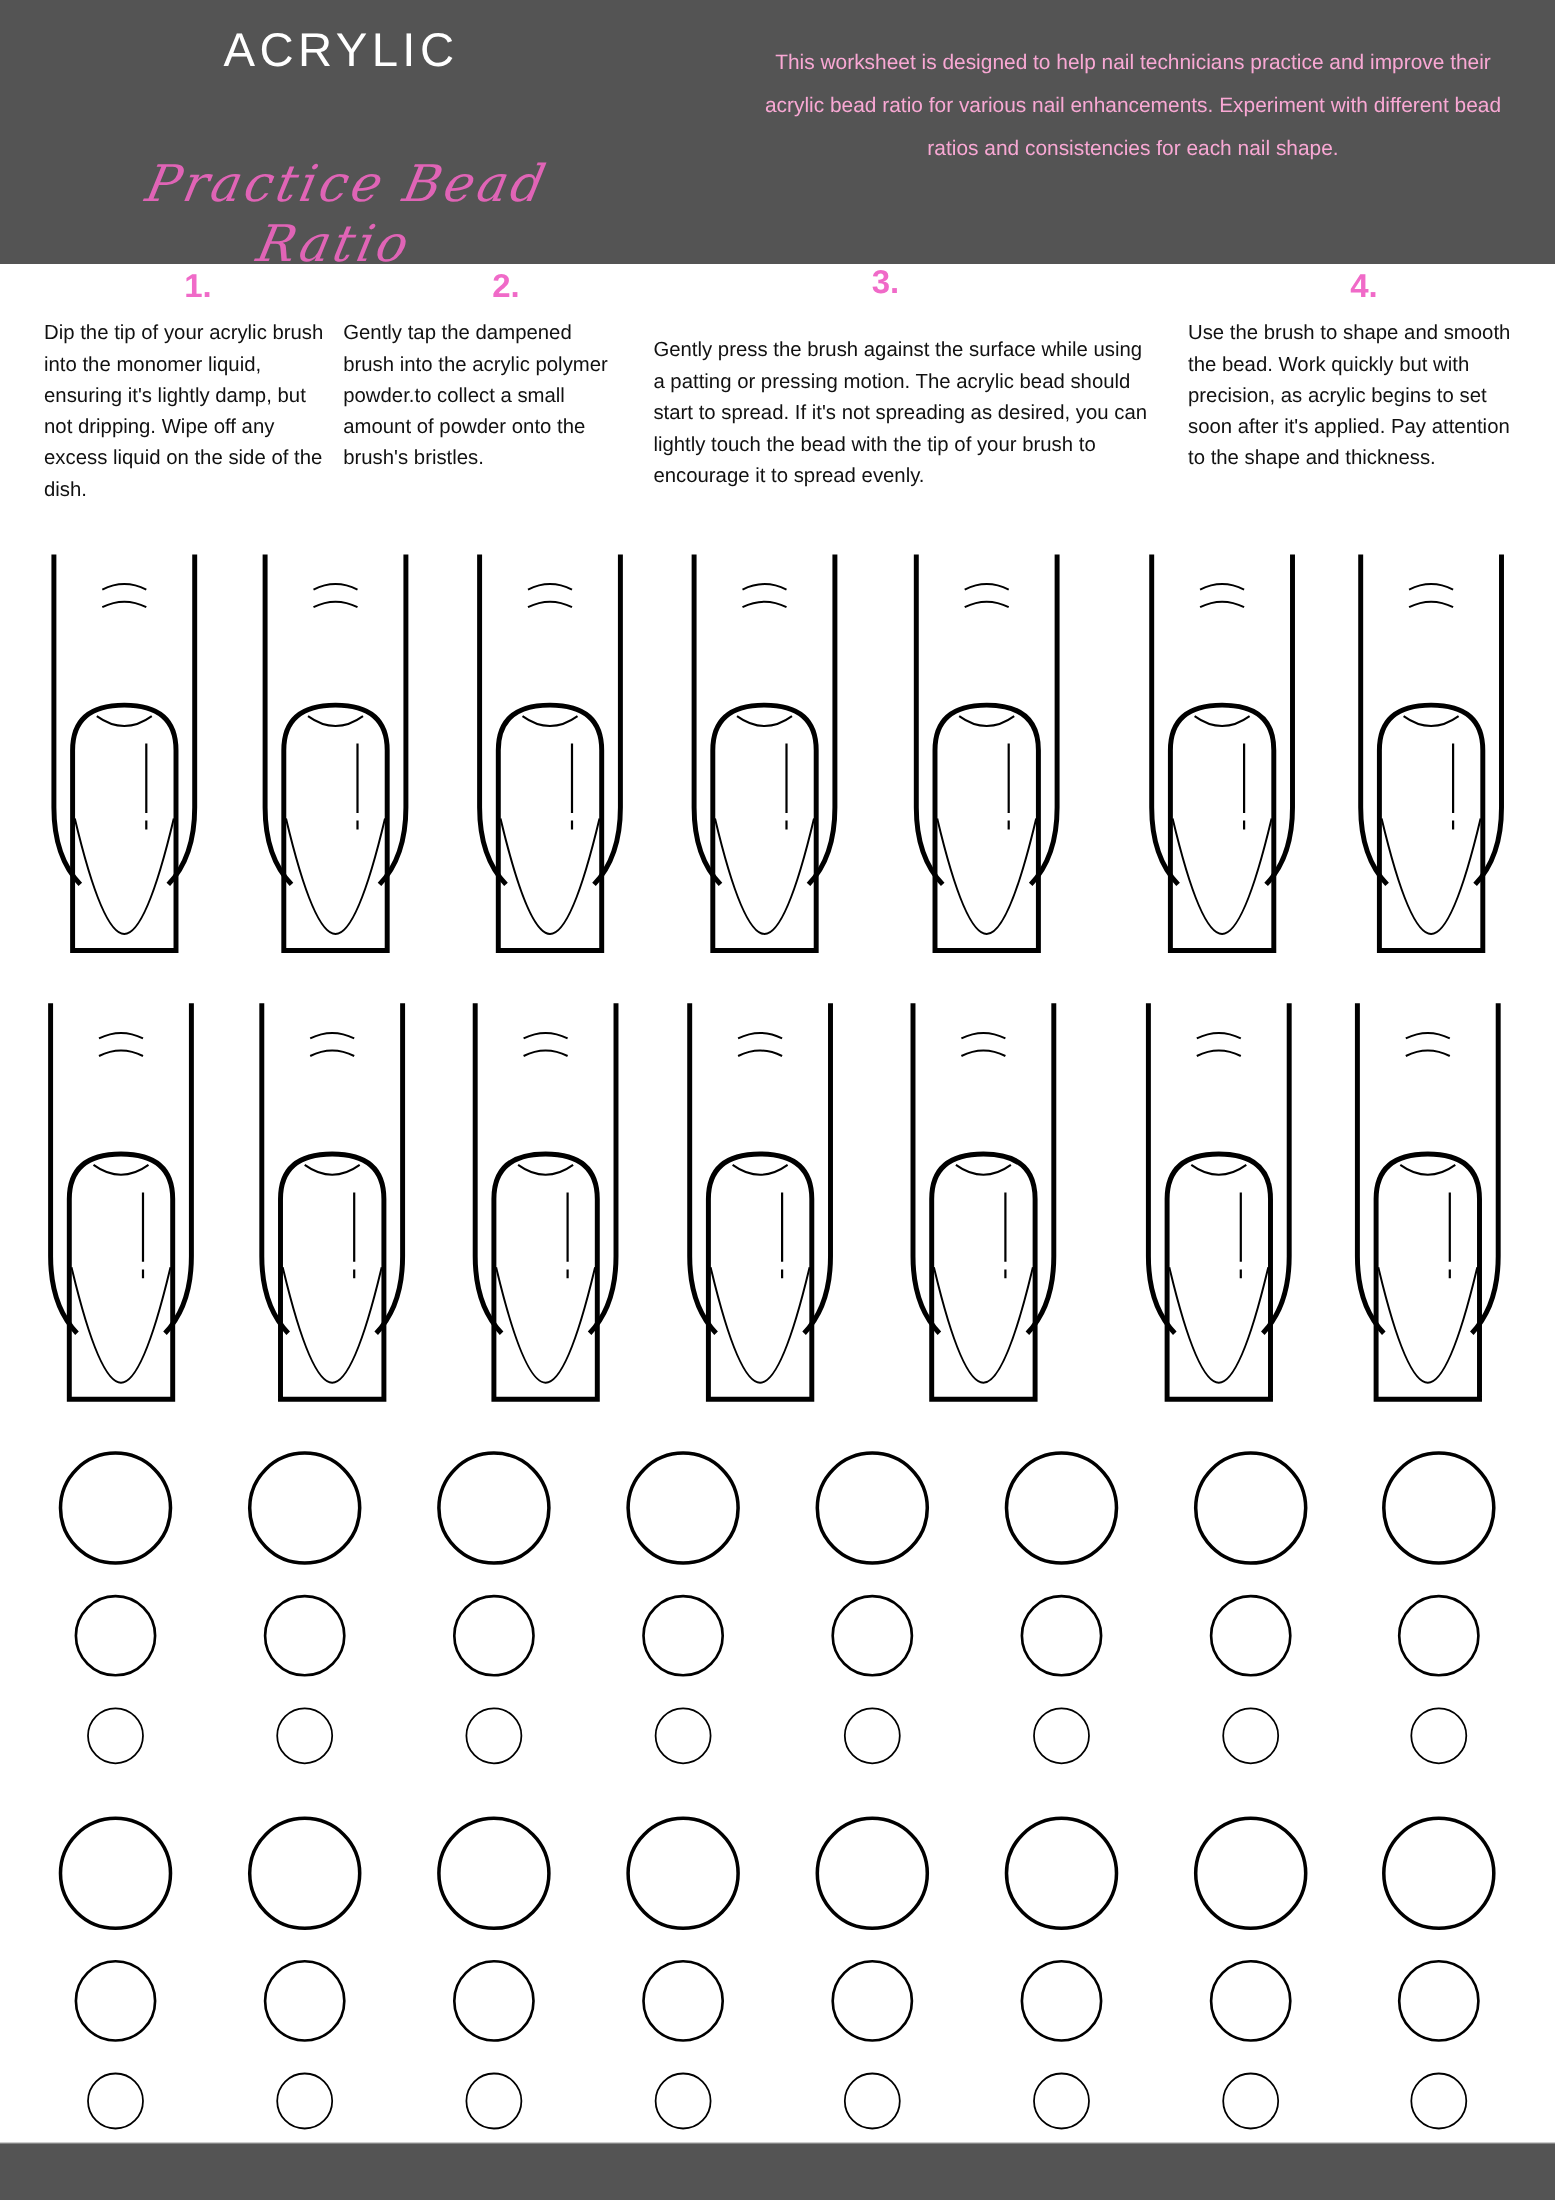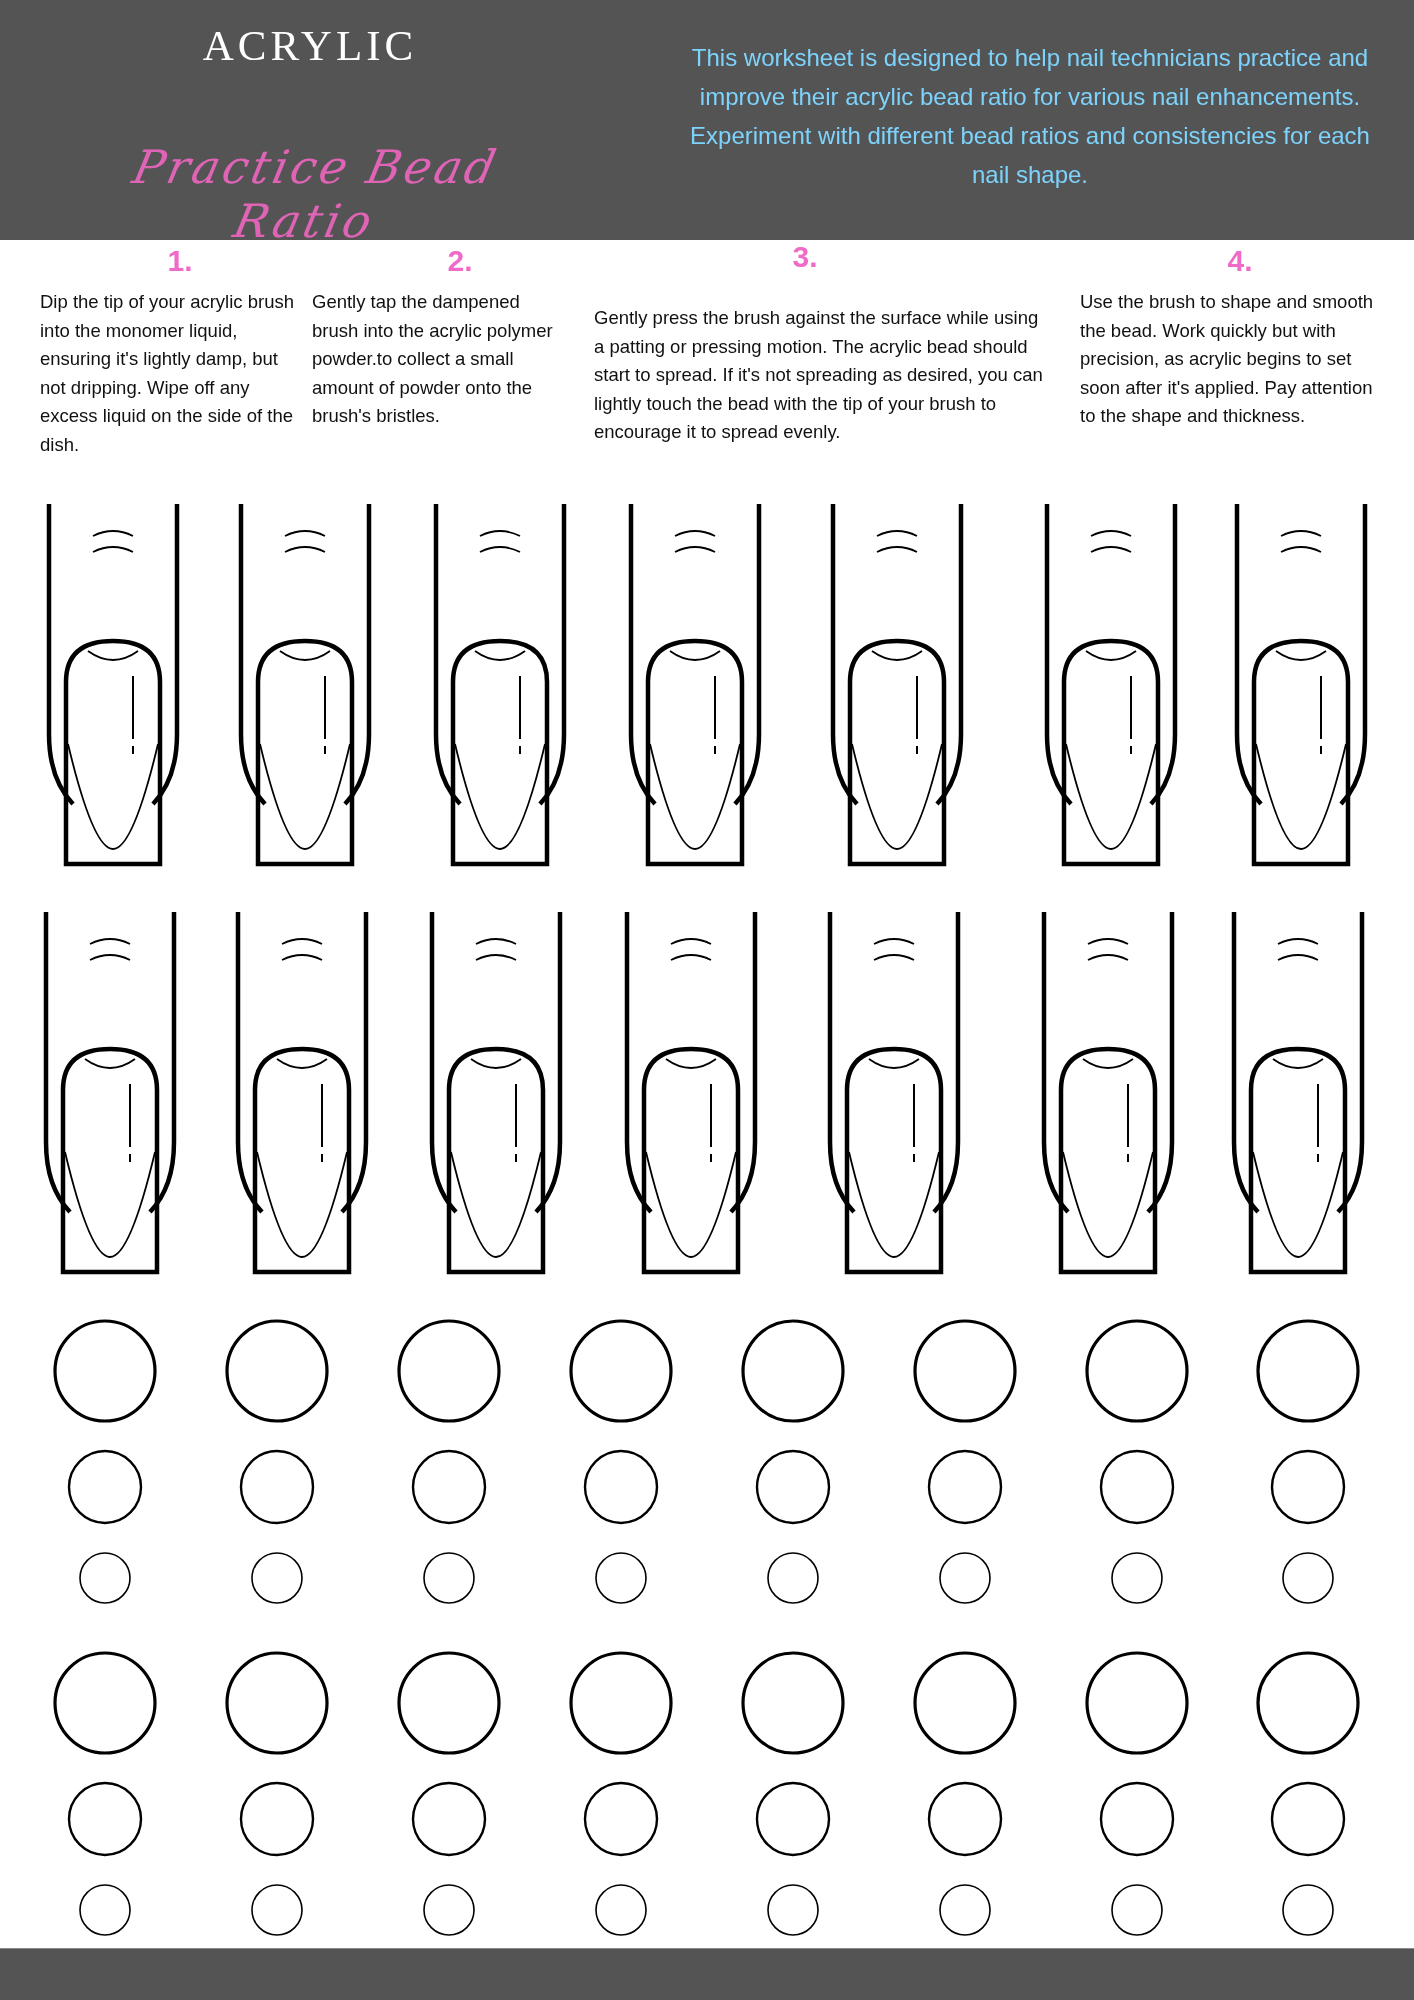--- a/index.html
+++ b/index.html
@@ -1,21 +1,21 @@
 <!DOCTYPE html>
 <html><head>
 <meta charset="utf-8">
 <style>
   html, body { margin:0; padding:0; }
   body { width:1414px; height:2000px; position:relative; background:#ffffff; overflow:hidden; font-family:"Liberation Sans", sans-serif; }
   .header { position:absolute; left:0; top:0; width:1414px; height:240px; background:#545454; }
-  .title { position:absolute; left:110px; width:400px; text-align:center; color:#ffffff; font-family:Liberation Serif, serif; font-weight:300; letter-spacing:4px; font-size:43px; line-height:64px; }
+  .title { position:absolute; left:110px; width:400px; text-align:center; color:#ffffff; font-family:Liberation Sans, sans-serif; font-weight:300; letter-spacing:4px; font-size:43px; line-height:64px; }
   .t1 { top:14px; } .t2 { top:78px; }
   .subtitle { position:absolute; left:60px; top:140px; width:500px; text-align:center; color:#e064b6; font-family:"DejaVu Serif", serif; font-style:italic; font-size:46px; letter-spacing:3px; transform:skewX(-12deg); }
-  .intro { position:absolute; left:690px; top:38px; width:680px; text-align:center; color:#7dd3fc; font-size:24px; line-height:39px; }
+  .intro { position:absolute; left:690px; top:38px; width:680px; text-align:center; color:#f9a8d4; font-size:19px; line-height:39px; }
   .step-num { position:absolute; color:#f06ac8; font-weight:bold; font-size:30px; text-align:center; }
   .step-text { position:absolute; text-align:left; color:#111111; font-size:18.5px; line-height:28.5px; }
   .footer { position:absolute; left:0; top:1948px; width:1414px; height:52px; background:#545454; border-top:1px solid #8a8a8a; }
   svg.art { position:absolute; left:0; top:0; }
 </style>
 </head>
 <body>
 
 <div class="header">
   <div class="title t1">ACRYLIC</div>

